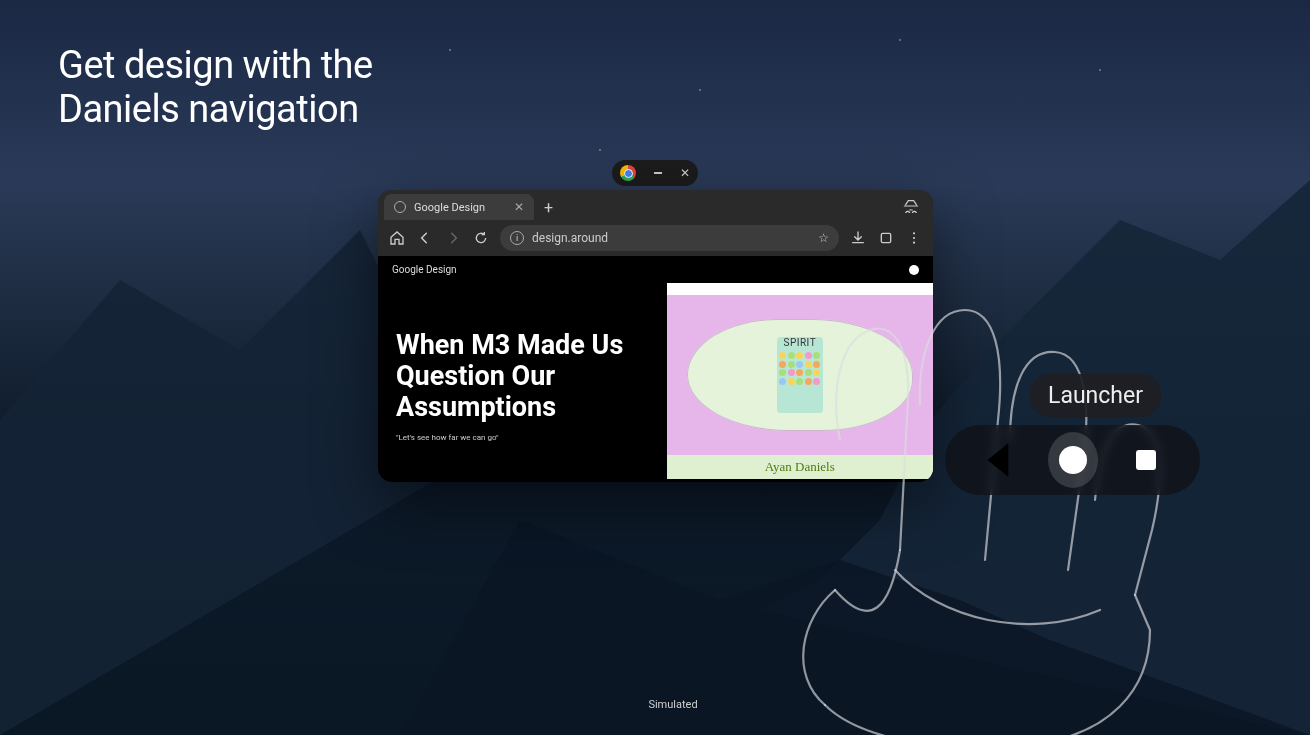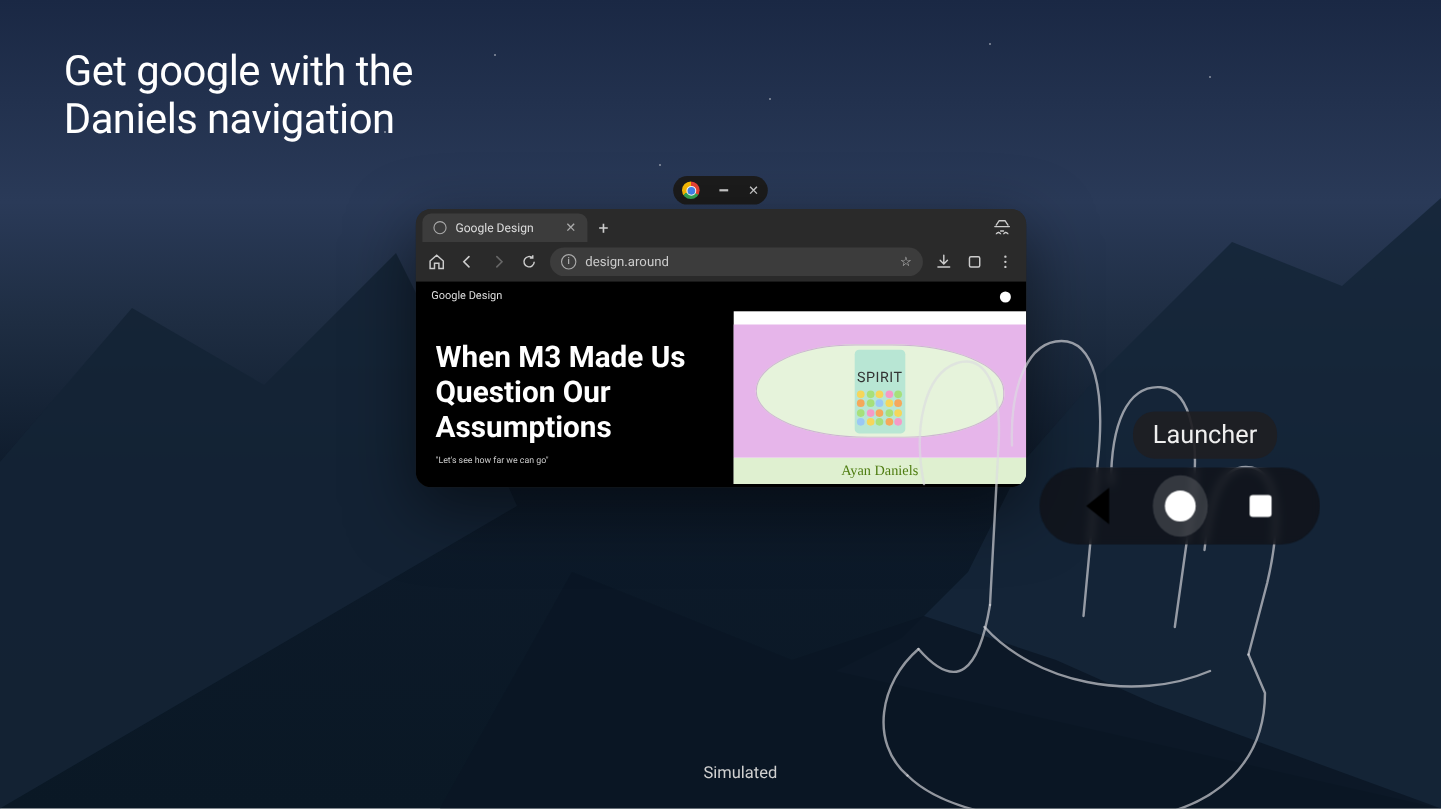--- a/index.html
+++ b/index.html
@@ -47,21 +47,21 @@
     display:flex;align-items:center;justify-content:center;
   }
   .chrome-logo::after{ content:""; width:7px;height:7px;border-radius:50%;background:#4285f4;border:1.5px solid #fff; }
   .pill-min { width:8px;height:1.5px;background:#ccc; }
   .pill-x { color:#ccc; font-size:12px; }
 
   
   .browser {
     position: absolute;
     top: 190px; left: 378px;
-    width: 555px; height: 253px;
+    width: 555px; height: 292px;
     background: #2a2a2a;
     border-radius: 14px;
     overflow: hidden;
     box-shadow: 0 20px 60px rgba(0,0,0,0.5);
   }
   .tab-strip {
     display:flex; align-items:center;
     height:30px; background:#2a2a2a; padding:4px 6px 0 6px;
   }
   .tab {
@@ -133,21 +133,21 @@
     width:85%;height:70%;
     background:#e6f3db;
     border-radius:40% 45% 40% 45% / 50% 50% 45% 50%;
     box-shadow: inset 0 0 0 1px #cdb5d1;
     display:flex;align-items:center;justify-content:center;
   }
   .phone {
     width:46px;height:76px;background:#b8e6d4;border-radius:4px;
     display:flex;flex-direction:column;align-items:center;
   }
-  .phone-label { font-size:13px;margin-top:18px;letter-spacing:0.5px;color:#333;text-align:right; }
+  .phone-label { font-size:10px;margin-top:0;letter-spacing:0.5px;color:#333;text-align:right; }
   .phone-grid {
     display:grid;grid-template-columns:repeat(5,7px);grid-auto-rows:7px;gap:1.5px;margin-top:4px;
   }
   .phone-grid span { border-radius:50%; }
   .c1{background:#f5d65b}.c2{background:#a7e07a}.c3{background:#f59ac8}.c4{background:#f5a85b}.c5{background:#9ac8f5}
   .hero-author {
     background:#dff0d0; text-align:center;
     font-size:13px; padding:4px 0;
     font-family:"Times New Roman",serif;
     color:#4d7c0f;
@@ -190,42 +190,42 @@
     width:420px; height:440px;
     pointer-events:none;
   }
   .hand svg { width:100%;height:100%;overflow:visible; }
   .hand path { fill:none; stroke:rgba(220,220,225,0.65); stroke-width:2.2; stroke-linecap:round; stroke-linejoin:round; }
 
   .simulated {
     position:absolute;
     bottom:24px; left:0; right:0;
     text-align:center;
-    font-size:15px;
+    font-size:11px;
     color:#d0d0d0;
     margin-left:36px;
   }
 
   
   .mtn {
     position:absolute; bottom:0; left:0; right:0; top:0;
     pointer-events:none;
   }
 </style>
 </head>
 <body>
 
 <svg class="mtn" viewBox="0 0 1310 735" preserveAspectRatio="none">
   <path d="M0,420 L120,280 L240,350 L360,230 L430,370 L470,460 L0,735 Z" fill="#142335" opacity="0.9"></path>
   <path d="M1310,735 L1310,180 L1220,260 L1120,220 L1000,340 L930,420 L880,520 L820,580 L760,610 Z" fill="#152638" opacity="0.9"></path>
   <path d="M400,735 L520,520 L620,560 L720,600 L840,560 L960,600 L1050,640 L1310,735 Z" fill="#0b1624" opacity="0.85"></path>
 </svg>
 
 <div class="headline">
-  <span>Get google with the</span><br>
+  <span>Get design with the</span><br>
   <span>Daniels navigation</span>
 </div>
 
 <div class="window-pill">
   <span class="chrome-logo"></span>
   <span class="pill-min"></span>
   <span class="pill-x">✕</span>
 </div>
 
 <div class="browser">

